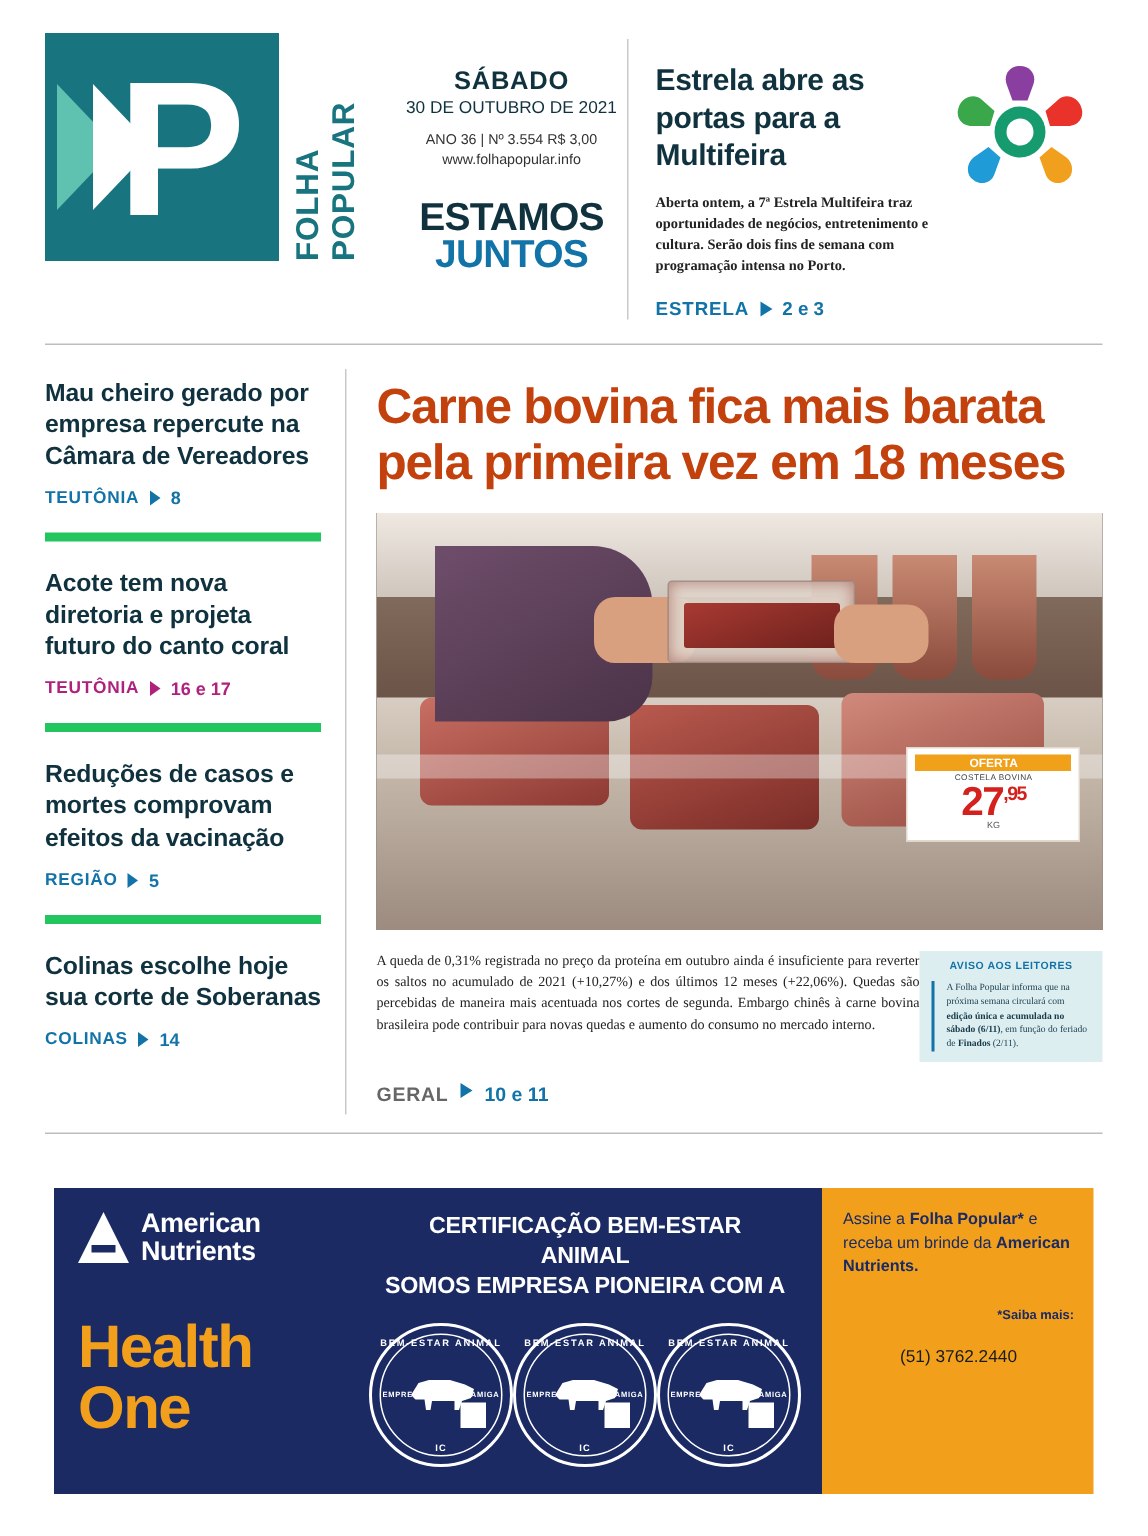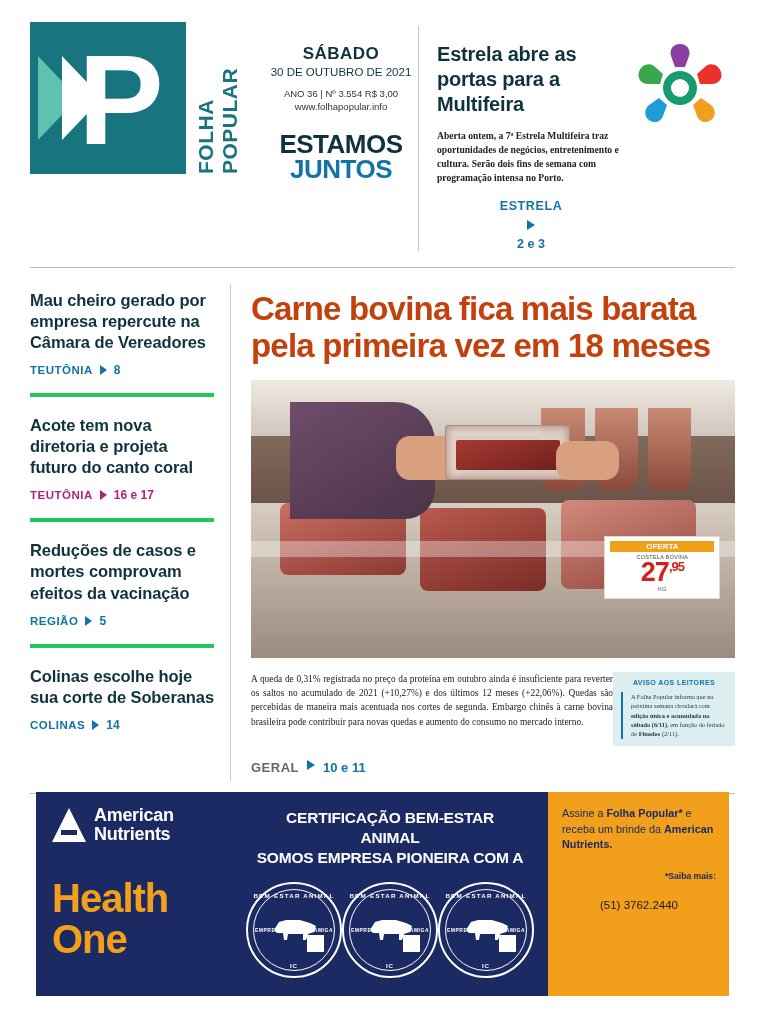--- a/index.html
+++ b/index.html
@@ -69,39 +69,39 @@
 
   .lead-block { flex: 1; padding: 20px 0 0 18px; }
   .lead-title {
     font-size: 20px; font-weight: bold; color: #10323f;
     line-height: 1.25; letter-spacing: -0.2px;
   }
   .lead-deck {
     margin-top: 12px; font-size: 9.6px; line-height: 1.45;
     color: #222; font-family: "Liberation Serif", serif; font-weight: bold;
   }
-  .tagline { margin-top: 14px; display: flex; align-items: center; gap: 7px; flex-direction: column; }
+  .tagline { margin-top: 14px; display: flex; align-items: center; gap: 7px; }
   .tag-label { font-size: 12.5px; font-weight: bold; color: #1273a8; letter-spacing: .6px; }
   .tag-arrow { width: 0;height: 0;border-top:5px solid transparent;border-bottom:5px solid transparent;border-left:8px solid #1273a8; }
   .tag-page { font-size: 12.5px; font-weight: bold; color: #1273a8; }
 
   .brandmark { flex: 0 0 110px; padding-top: 16px; display:flex; justify-content:center; }
   .star-wrap { position: relative; width: 94px; height: 94px; }
   
   .content { display: flex; padding: 6px 30px 0 30px; }
   .rule-top {
     height: 1px; background: #bdbdbd; margin: 6px 30px 0 30px;
   }
 
   .col-left { width: 200px; flex: 0 0 200px; padding-right: 16px; }
   .col-div { width: 1px; background: #c9c9c9; margin: 10px 0 8px 0; }
   .col-right { flex: 1; padding-left: 20px; }
 
   .brief { padding: 18px 0 16px 0; }
-  .brief + .brief { border-top: 4px solid #22c55e; }
+  .brief + .brief { border-top: 6px solid #22c55e; }
   .brief:first-child { padding-top: 16px; }
   .brief h3 {
     font-size: 16.5px; font-weight: bold; color: #10323f;
     line-height: 1.28; letter-spacing: -0.1px;
   }
   .brief .kicker { margin-top: 10px; display: flex; align-items: center; gap: 7px; }
   .kicker .klabel { font-size: 11.5px; font-weight: bold; letter-spacing: .5px; }
   .kicker .karrow { width:0;height:0;border-top:5px solid transparent;border-bottom:5px solid transparent;border-left:7px solid currentColor; }
   .kicker .kpage { font-size: 12px; font-weight: bold; }
   .c-blue { color: #1273a8; }

